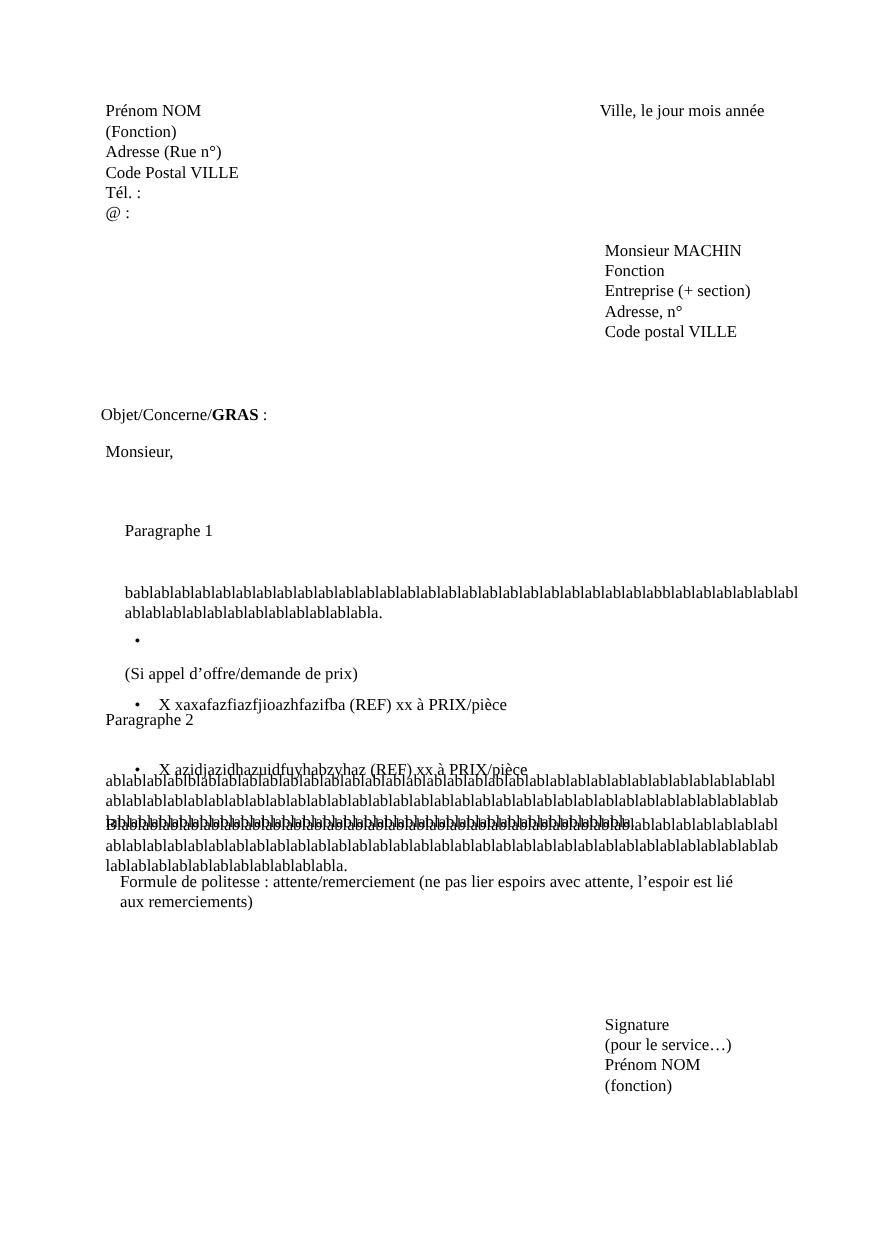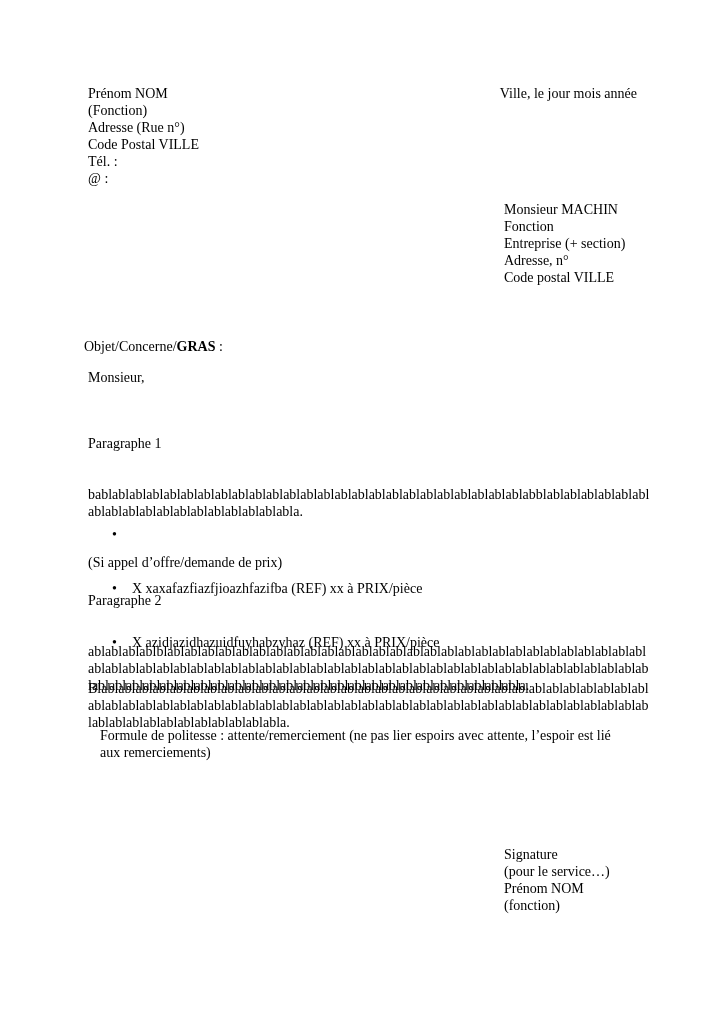--- a/index.html
+++ b/index.html
@@ -15,21 +15,21 @@
     overflow: hidden;
   }
   .abs { position: absolute; white-space: pre; }
   .b { font-weight: bold; }
 
   .sender     { left: 88px;  top: 85px; }
   .date       { right: 85px; top: 85px; text-align: center; }
   .recipient  { left: 504px; top: 201px; }
   .subject    { left: 84px;  top: 318px; margin-top: 20px; }
   .salutation { left: 88px;  top: 369px; }
-  .para1      { left: 88px;  top: 401px; }
+  .para1      { left: 104px;  top: 401px; }
   .bullets    { left: 88px;  top: 491px; margin: 0; padding: 0; list-style: none; }
   .bullets li { position: relative; height: 20px; line-height: 20px; padding-left: 44px; white-space: pre; }
   .bullets li .dot { position: absolute; left: 24px; top: 0; }
   .para2      { left: 88px;  top: 558px; }
   .para3      { left: 88px;  top: 646px; }
   .closing    { left: 88px;  top: 727px; margin-left: 12px; }
   .signature  { left: 504px; top: 846px; }
 </style>
 </head>
 <body>

